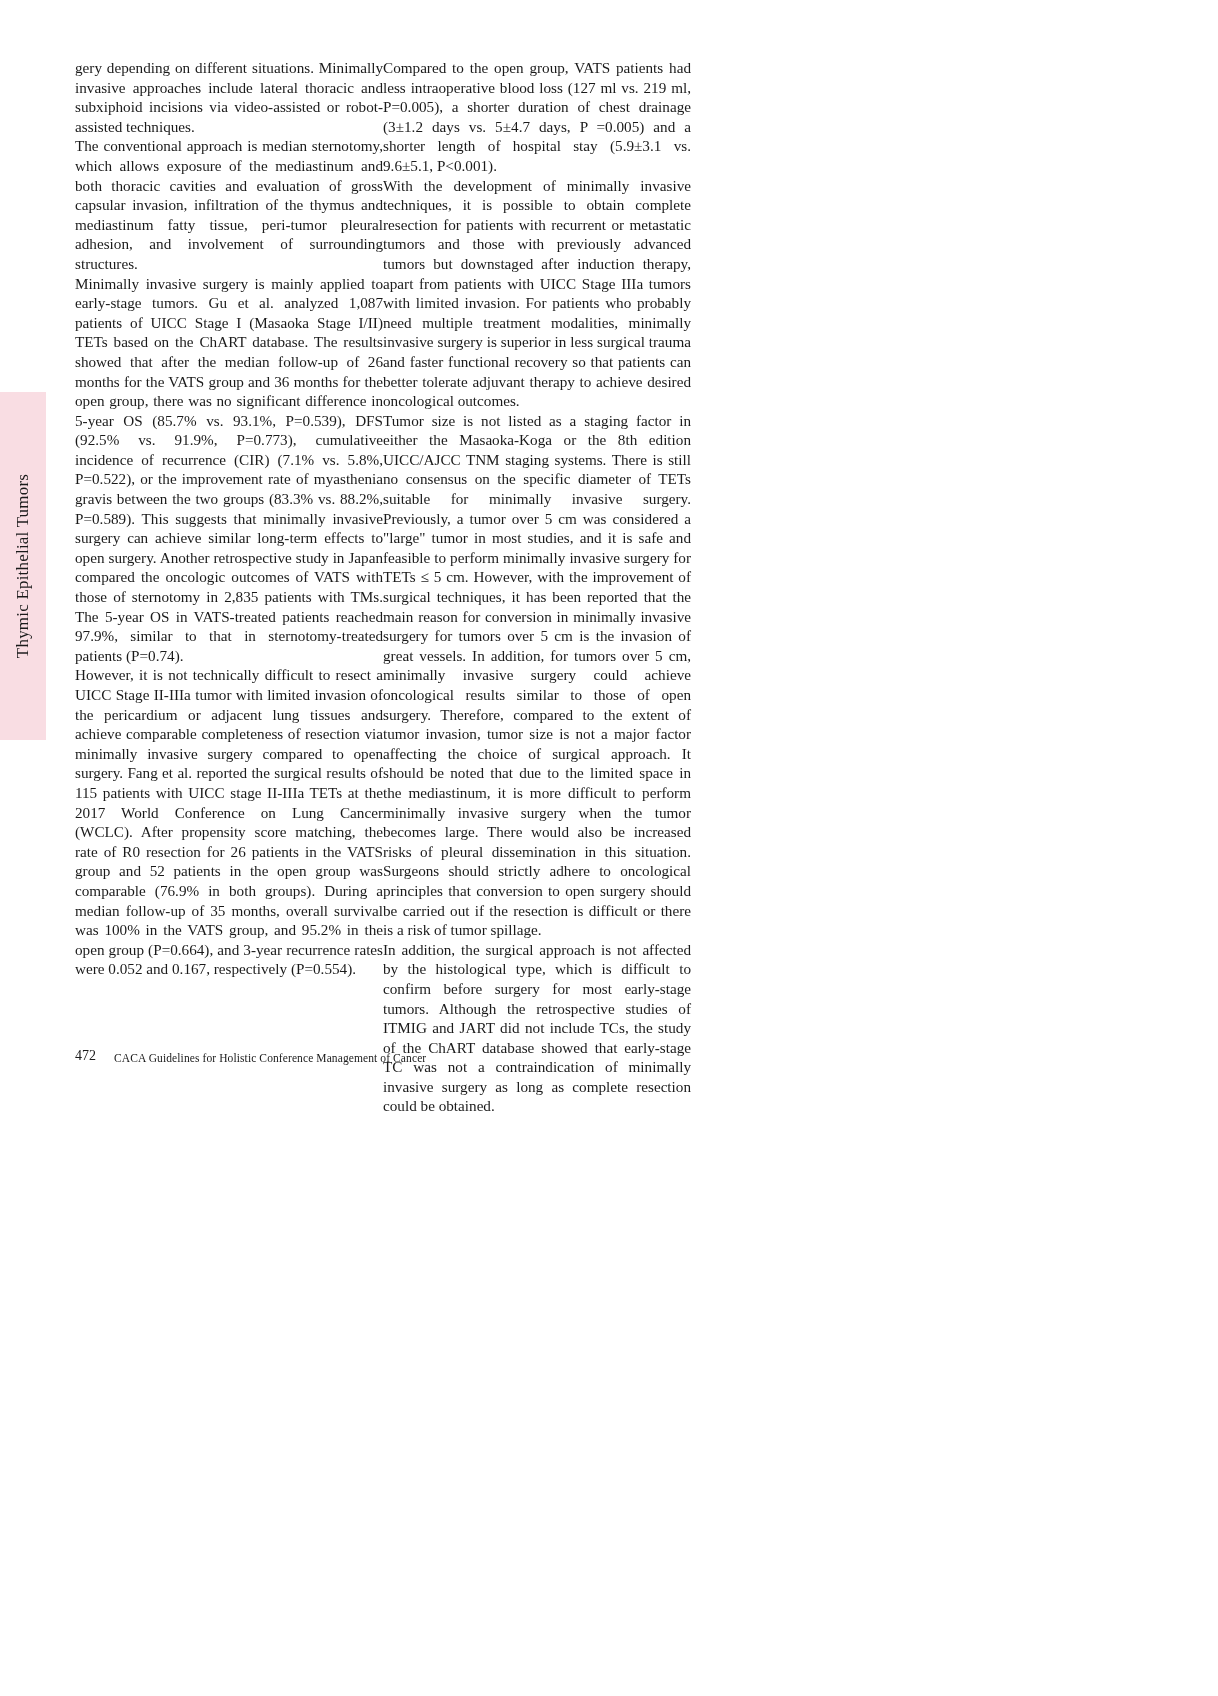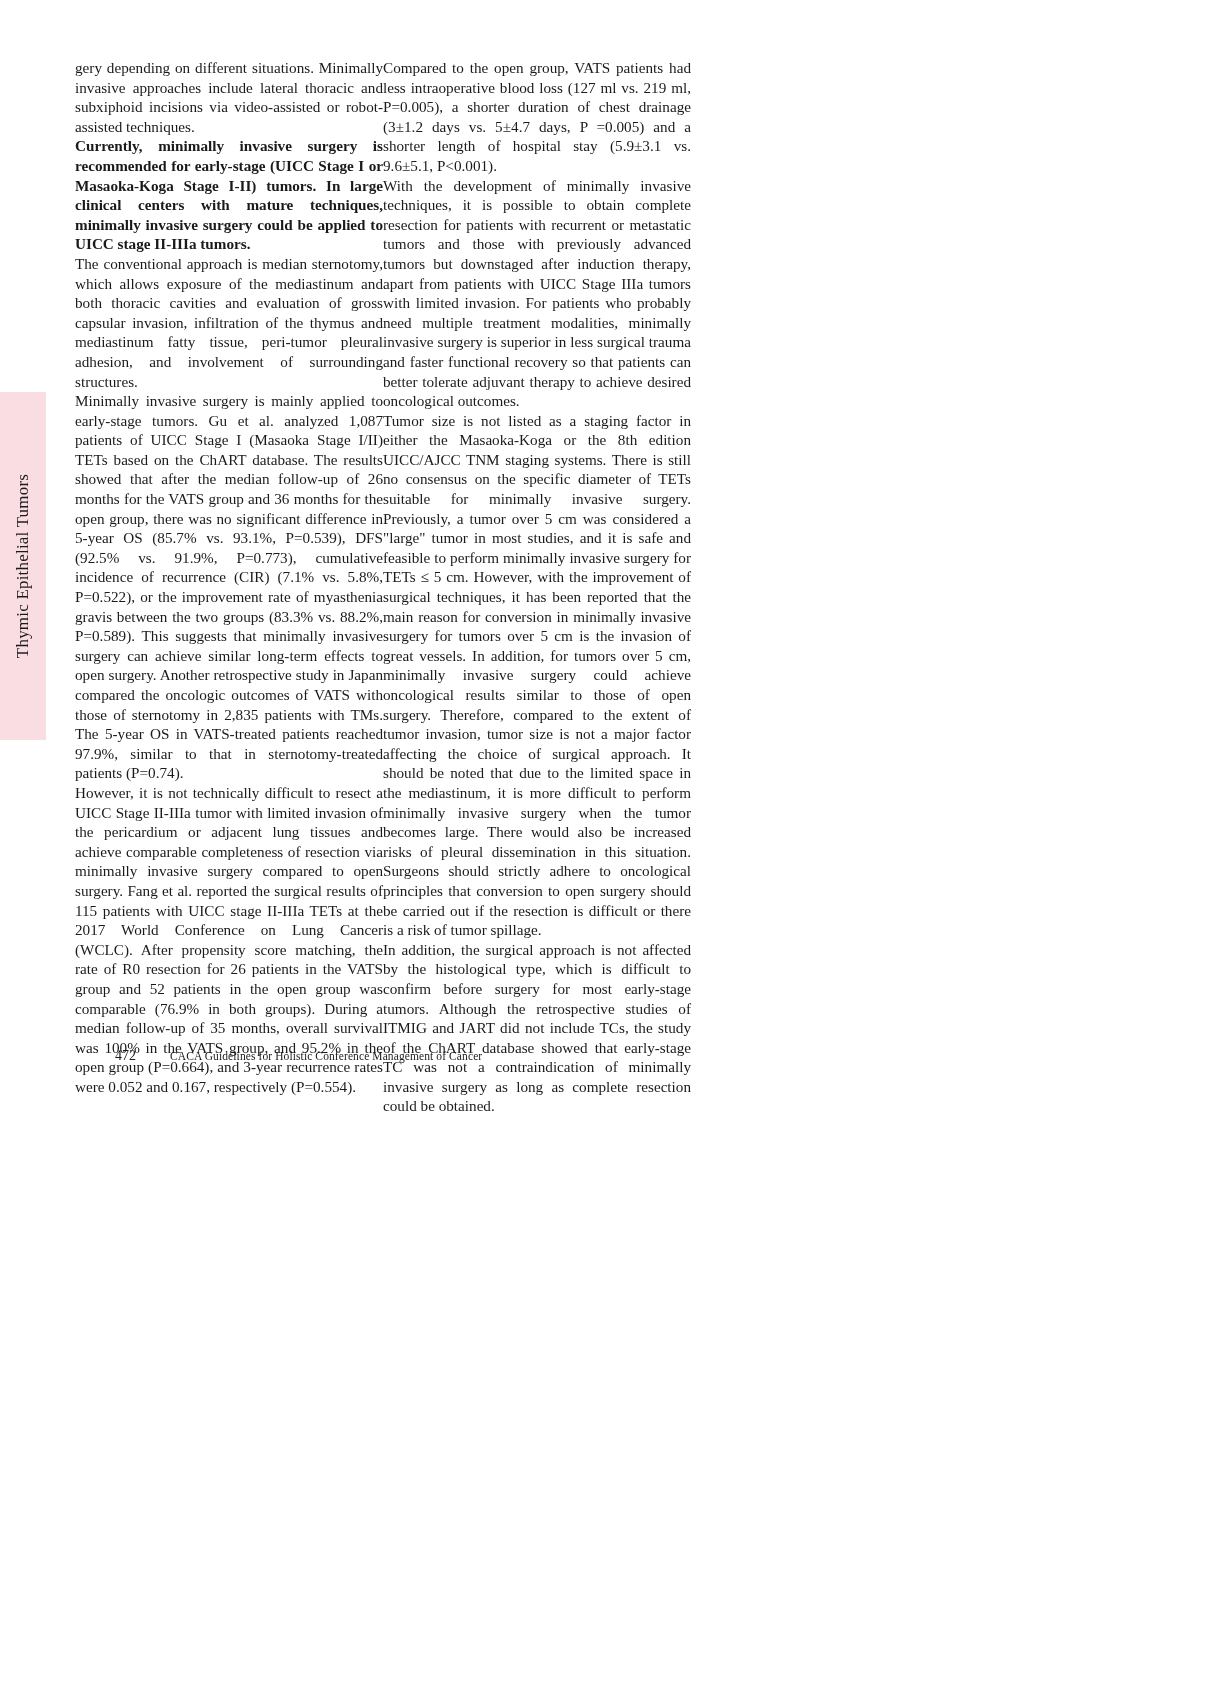--- a/index.html
+++ b/index.html
@@ -70,23 +70,22 @@
   }
   .col p.bold {
     font-weight: bold;
   }
   .footer {
     position: absolute;
     left: 75px;
     top: 1048px;
     width: 1068px;
     display: flex;
-    align-items: center;
-    gap: 34px;
-    margin-left: 40px;
+    align-items: flex-end;
+    gap: 18px;
   }
   .footer .pagenum {
     font-size: 14px;
     color: #1a1a1a;
   }
   .footer .runhead {
     font-size: 11.5px;
     color: #1a1a1a;
     letter-spacing: 0.1px;
   }
@@ -97,21 +96,20 @@
 <div class="page">
 
   <div class="side-tab"></div>
   <div class="side-tab-label">Thymic Epithelial Tumors</div>
 
   <div class="content">
     <div class="columns">
 
       <div class="col">
         <p>gery depending on different situations. Minimally invasive approaches include lateral thoracic and subxiphoid incisions via video-assisted or robot-assisted techniques.</p>
-        <p class="bold">Currently, minimally invasive surgery is recommended for early-stage (UICC Stage I or Masaoka-Koga Stage I-II) tumors. In large clinical centers with mature techniques, minimally invasive surgery could be applied to UICC stage II-IIIa tumors.</p>
         <p>The conventional approach is median sternotomy, which allows exposure of the mediastinum and both thoracic cavities and evaluation of gross capsular invasion, infiltration of the thymus and mediastinum fatty tissue, peri-tumor pleural adhesion, and involvement of surrounding structures.</p>
         <p>Minimally invasive surgery is mainly applied to early-stage tumors. Gu et al. analyzed 1,087 patients of UICC Stage I (Masaoka Stage I/II) TETs based on the ChART database. The results showed that after the median follow-up of 26 months for the VATS group and 36 months for the open group, there was no significant difference in 5-year OS (85.7% vs. 93.1%, P=0.539), DFS (92.5% vs. 91.9%, P=0.773), cumulative incidence of recurrence (CIR) (7.1% vs. 5.8%, P=0.522), or the improvement rate of myasthenia gravis between the two groups (83.3% vs. 88.2%, P=0.589). This suggests that minimally invasive surgery can achieve similar long-term effects to open surgery. Another retrospective study in Japan compared the oncologic outcomes of VATS with those of sternotomy in 2,835 patients with TMs. The 5-year OS in VATS-treated patients reached 97.9%, similar to that in sternotomy-treated patients (P=0.74).</p>
         <p>However, it is not technically difficult to resect a UICC Stage II-IIIa tumor with limited invasion of the pericardium or adjacent lung tissues and achieve comparable completeness of resection via minimally invasive surgery compared to open surgery. Fang et al. reported the surgical results of 115 patients with UICC stage II-IIIa TETs at the 2017 World Conference on Lung Cancer (WCLC). After propensity score matching, the rate of R0 resection for 26 patients in the VATS group and 52 patients in the open group was comparable (76.9% in both groups). During a median follow-up of 35 months, overall survival was 100% in the VATS group, and 95.2% in the open group (P=0.664), and 3-year recurrence rates were 0.052 and 0.167, respectively (P=0.554).</p>
       </div>
 
       <div class="col">
         <p>Compared to the open group, VATS patients had less intraoperative blood loss (127 ml vs. 219 ml, P=0.005), a shorter duration of chest drainage (3±1.2 days vs. 5±4.7 days, P =0.005) and a shorter length of hospital stay (5.9±3.1 vs. 9.6±5.1, P&lt;0.001).</p>
         <p>With the development of minimally invasive techniques, it is possible to obtain complete resection for patients with recurrent or metastatic tumors and those with previously advanced tumors but downstaged after induction therapy, apart from patients with UICC Stage IIIa tumors with limited invasion. For patients who probably need multiple treatment modalities, minimally invasive surgery is superior in less surgical trauma and faster functional recovery so that patients can better tolerate adjuvant therapy to achieve desired oncological outcomes.</p>
         <p>Tumor size is not listed as a staging factor in either the Masaoka-Koga or the 8th edition UICC/AJCC TNM staging systems. There is still no consensus on the specific diameter of TETs suitable for minimally invasive surgery. Previously, a tumor over 5 cm was considered a "large" tumor in most studies, and it is safe and feasible to perform minimally invasive surgery for TETs ≤ 5 cm. However, with the improvement of surgical techniques, it has been reported that the main reason for conversion in minimally invasive surgery for tumors over 5 cm is the invasion of great vessels. In addition, for tumors over 5 cm, minimally invasive surgery could achieve oncological results similar to those of open surgery. Therefore, compared to the extent of tumor invasion, tumor size is not a major factor affecting the choice of surgical approach. It should be noted that due to the limited space in the mediastinum, it is more difficult to perform minimally invasive surgery when the tumor becomes large. There would also be increased risks of pleural dissemination in this situation. Surgeons should strictly adhere to oncological principles that conversion to open surgery should be carried out if the resection is difficult or there is a risk of tumor spillage.</p>
         <p>In addition, the surgical approach is not affected by the histological type, which is difficult to confirm before surgery for most early-stage tumors. Although the retrospective studies of ITMIG and JART did not include TCs, the study of the ChART database showed that early-stage TC was not a contraindication of minimally invasive surgery as long as complete resection could be obtained.</p>

